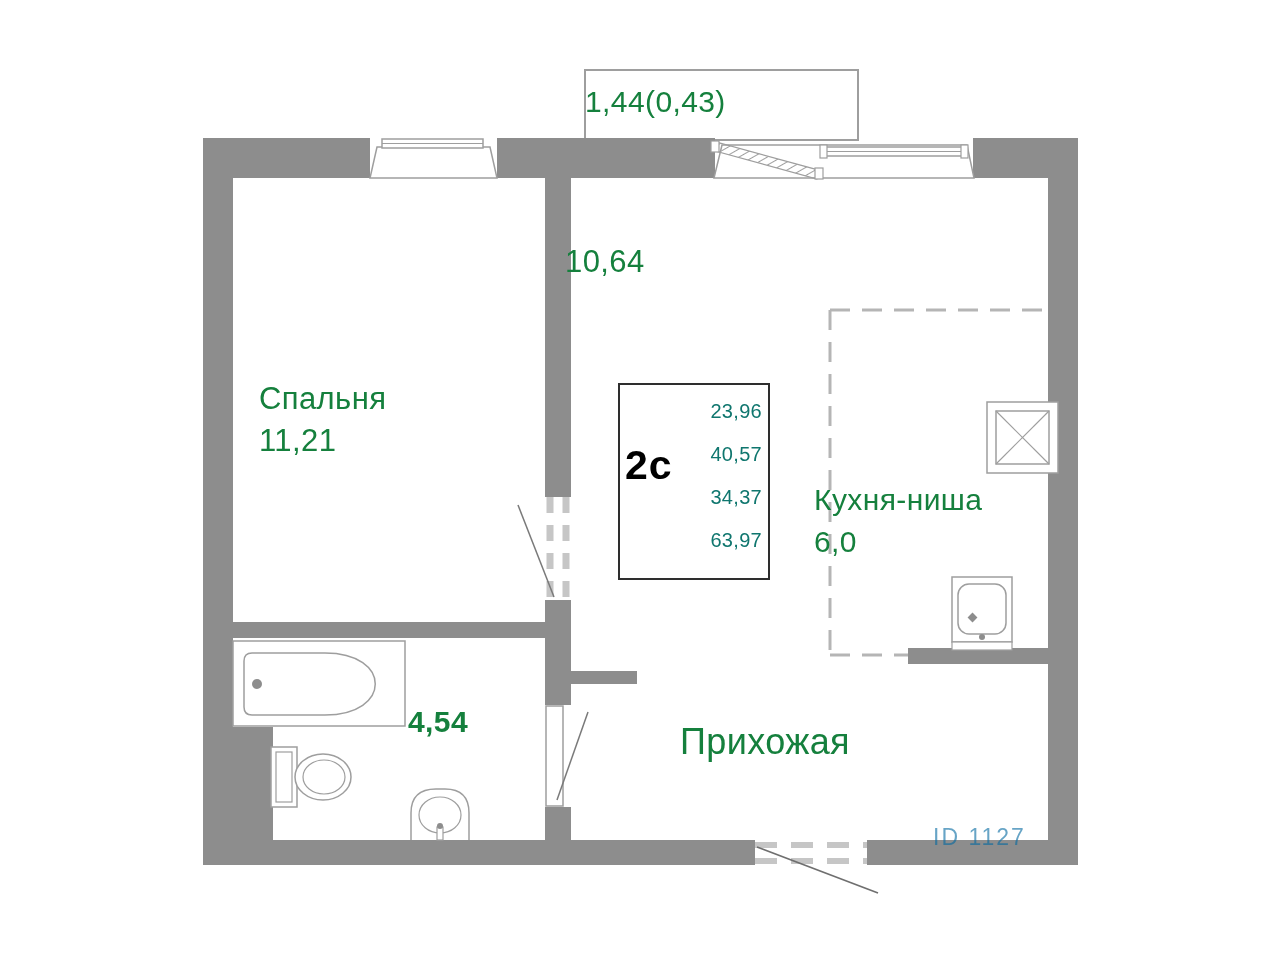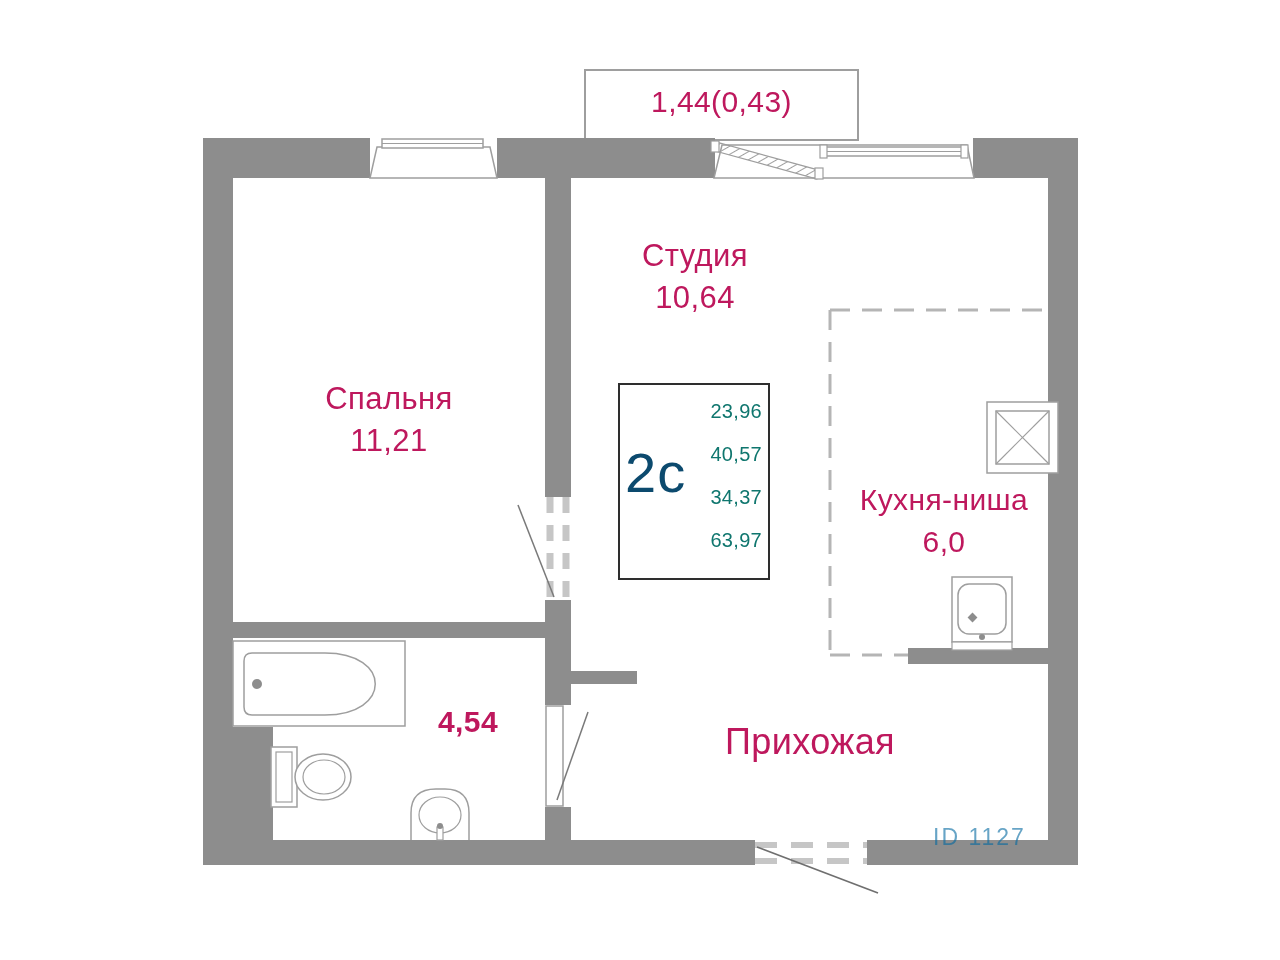--- a/index.html
+++ b/index.html
@@ -1,35 +1,35 @@
 <!DOCTYPE html>
 <html><head>
 <meta charset="utf-8">
 <style>
   html,body{margin:0;padding:0;background:#ffffff;}
   #stage{
     position:relative;width:1280px;height:960px;background:#ffffff;overflow:hidden;
     font-family:"Liberation Sans", sans-serif;color:#262626;
   }
   #plan-svg{position:absolute;left:0;top:0;}
-  .label{position:absolute;text-align:center;color:#be185d;font-size:31px;letter-spacing:.4px;line-height:36px;}
+  .label{position:absolute;color:#15803d;font-size:31px;letter-spacing:.4px;line-height:36px;}
   .label .room-area{display:block;margin-top:6px;}
   .room-name{display:block;}
   .lbl-balcony{left:585px;top:84px;width:273px;font-size:30px;}
   .lbl-bedroom{left:259px;top:381px;width:260px;}
   .lbl-studio{left:565px;top:238px;width:260px;}
   .lbl-kitchen{left:814px;top:482px;width:260px;font-size:30px;}
   .lbl-hallway{left:680px;top:724px;width:260px;font-size:36px;}
   .lbl-bath{left:408px;top:704px;width:120px;font-size:30px;font-weight:bold;}
   .info-box{
     position:absolute;left:618px;top:383px;width:152px;height:197px;
     border:2.5px solid #2e2e2e;background:#ffffff;box-sizing:border-box;
   }
   .info-type{
-    position:absolute;left:5px;top:60px;font-size:56px;line-height:1;letter-spacing:1px;color:#0c4a6e;
+    position:absolute;left:5px;top:60px;font-size:41px;line-height:1;letter-spacing:1px;color:#000000;font-weight:bold;
   }
   .info-values{
     position:absolute;right:6px;top:9px;display:flex;flex-direction:column;gap:9px;
   }
   .info-values div{font-size:20px;line-height:34px;text-align:right;color:#0f766e;letter-spacing:.3px;}
   .watermark{
     position:absolute;left:933px;top:824px;width:160px;font-size:23px;letter-spacing:2px;
     color:#0369a1;opacity:.6;text-align:left;
   }
 </style>
@@ -156,21 +156,20 @@
   <div class="label lbl-balcony">
     <span class="room-name">1,44(0,43)</span>
   </div>
 
   <div class="label lbl-bedroom">
     <span class="room-name">Спальня</span>
     <span class="room-area">11,21</span>
   </div>
 
   <div class="label lbl-studio">
-    <span class="room-name">Студия</span>
     <span class="room-area">10,64</span>
   </div>
 
   <div class="label lbl-kitchen">
     <span class="room-name">Кухня-ниша</span>
     <span class="room-area">6,0</span>
   </div>
 
   <div class="label lbl-hallway">
     <span class="room-name">Прихожая</span>

